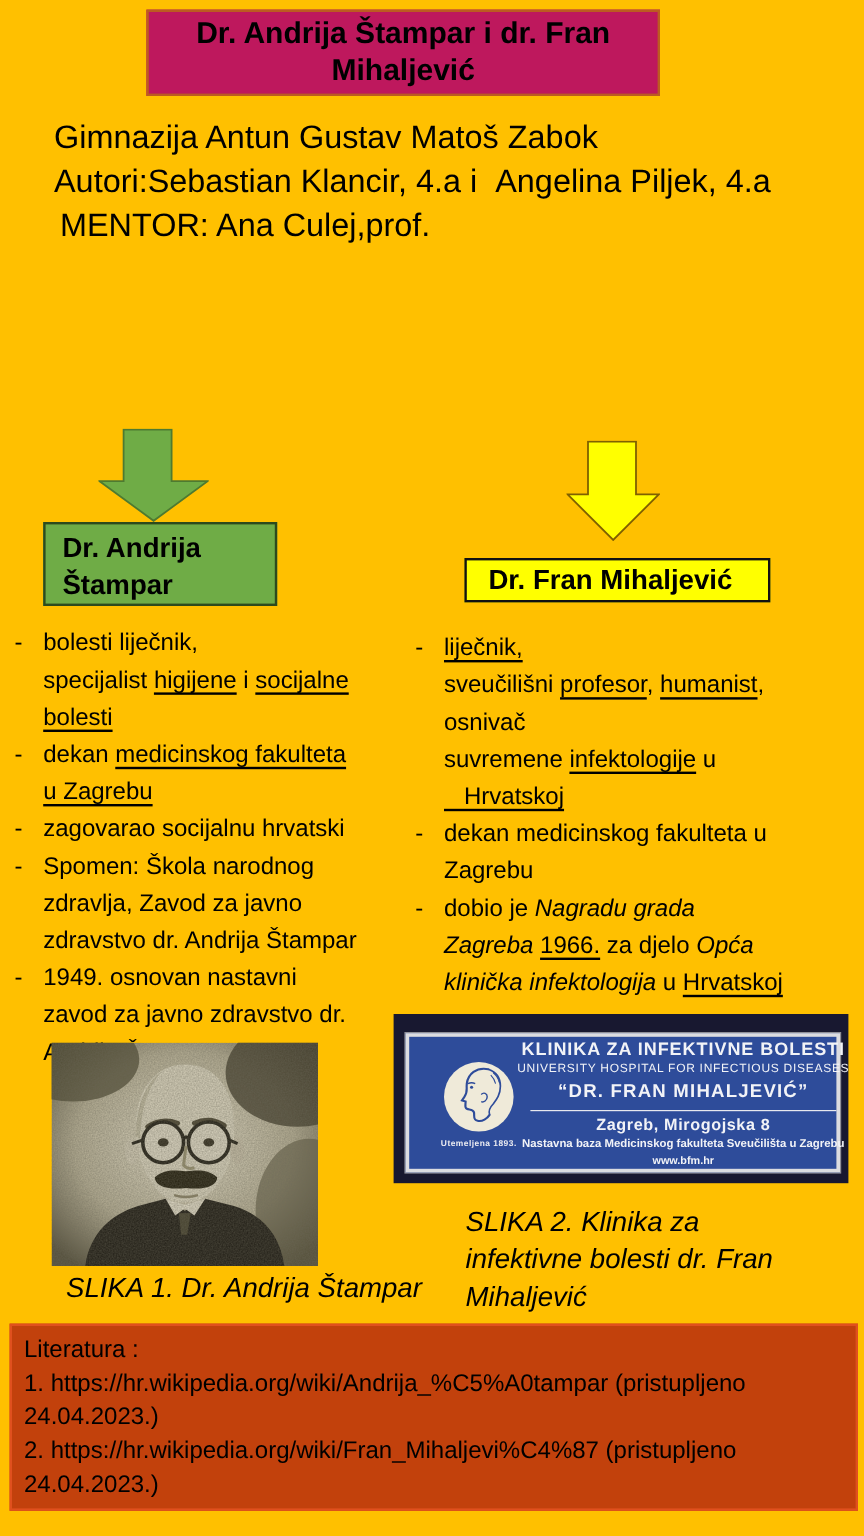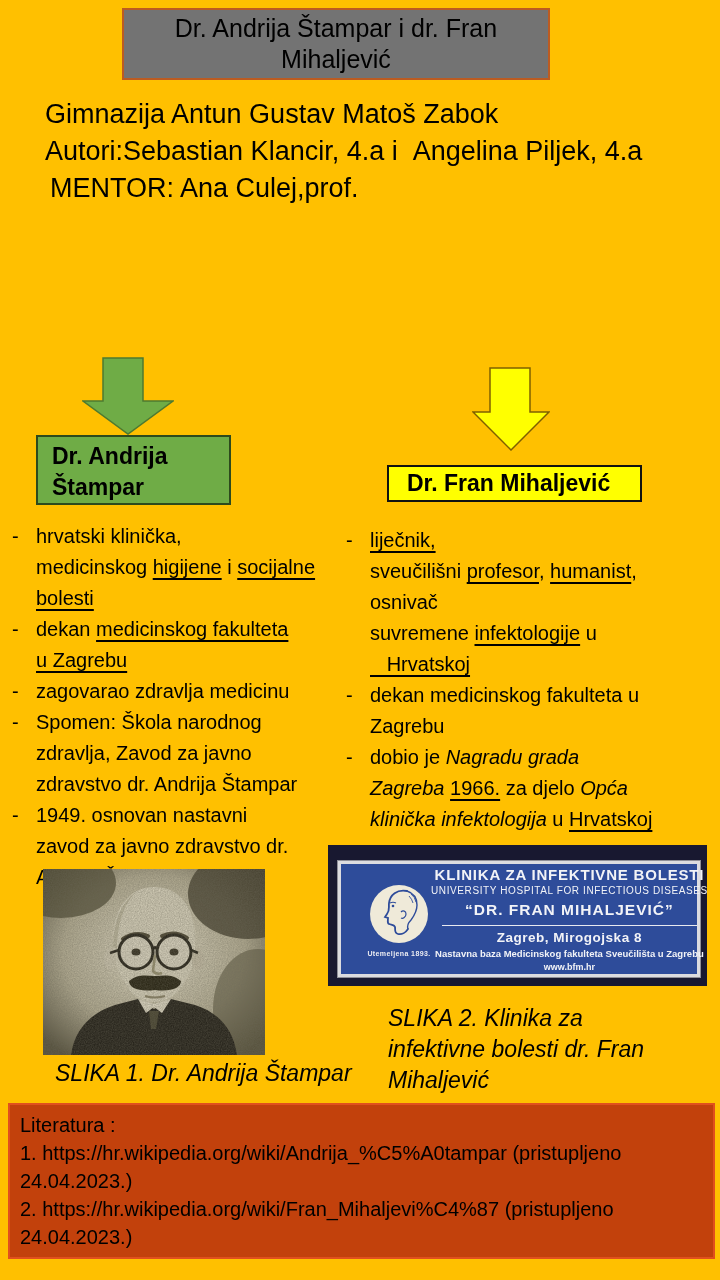--- a/index.html
+++ b/index.html
@@ -5,23 +5,23 @@
   html,body{margin:0;padding:0;}
   .poster{
     position:relative; width:720px; height:1280px; overflow:hidden;
     background:#FFC000;
     font-family:"Liberation Sans", sans-serif;
     color:#000;
   }
   
   .title-box{
     position:absolute; left:122px; top:8px; width:424px; height:68px;
-    background:#737373; border:2px solid #BC5B21;
+    background:#be185d; border:2px solid #BC5B21;
     display:flex; align-items:center; justify-content:center;
-    text-align:center; font-weight:normal; font-size:25px; line-height:31px;
+    text-align:center; font-weight:bold; font-size:25px; line-height:31px;
     white-space:pre-line;
   }
   
   .meta{position:absolute; left:45px; top:96px; font-size:27px; line-height:37px;}
   .meta .m3{margin-left:5px;}
   
   .intro-box{
     position:absolute; left:15px; top:220px; width:655px; height:114px;
     background:#ffffff; border:2px solid #E87722;
     padding:8px 10px; font-size:20px; line-height:29px; letter-spacing:-0.1px;
@@ -107,29 +107,29 @@
     <polygon points="18,1 58,1 58,45 77,45 39,83 1,45 18,45" fill="#FFFF00" stroke="#7F6000" stroke-width="1.5"></polygon>
   </svg>
 
   <div class="label-green">Dr. Andrija
 Štampar</div>
   <div class="label-yellow">Dr. Fran Mihaljević</div>
 
   <div class="list list-left">
       <div class="li">
         <span class="dash">-</span>
-        <span class="li-body"><span>hrvatski klinička,</span><br><span>medicinskog </span><span class="u">higijene</span><span> i </span><span class="u">socijalne</span><br><span class="u">bolesti</span></span>
+        <span class="li-body"><span>bolesti liječnik,</span><br><span>specijalist </span><span class="u">higijene</span><span> i </span><span class="u">socijalne</span><br><span class="u">bolesti</span></span>
       </div>
       <div class="li">
         <span class="dash">-</span>
         <span class="li-body"><span>dekan </span><span class="u">medicinskog fakulteta</span><br><span class="u">u Zagrebu</span></span>
       </div>
       <div class="li">
         <span class="dash">-</span>
-        <span class="li-body"><span>zagovarao zdravlja medicinu</span></span>
+        <span class="li-body"><span>zagovarao socijalnu hrvatski</span></span>
       </div>
       <div class="li">
         <span class="dash">-</span>
         <span class="li-body"><span>Spomen: Škola narodnog</span><br><span>zdravlja, Zavod za javno</span><br><span>zdravstvo dr. Andrija Štampar</span></span>
       </div>
       <div class="li">
         <span class="dash">-</span>
         <span class="li-body"><span>1949. osnovan nastavni</span><br><span>zavod za javno zdravstvo dr.</span><br><span>Andrija Štampar</span></span>
       </div>
     </div>

